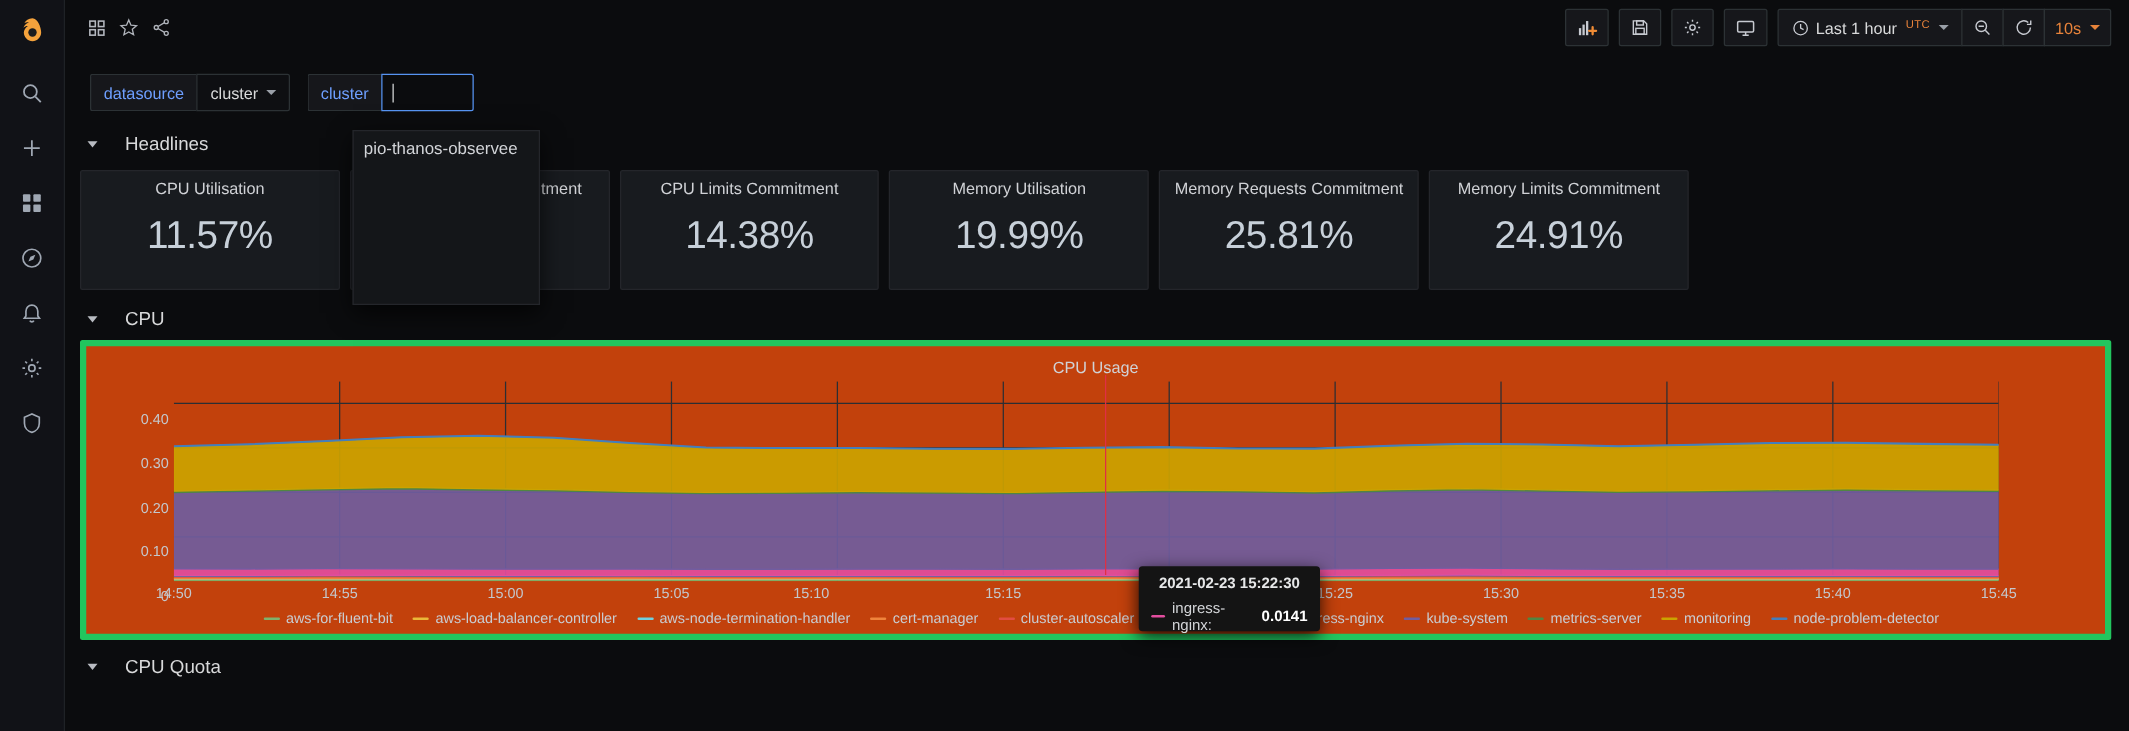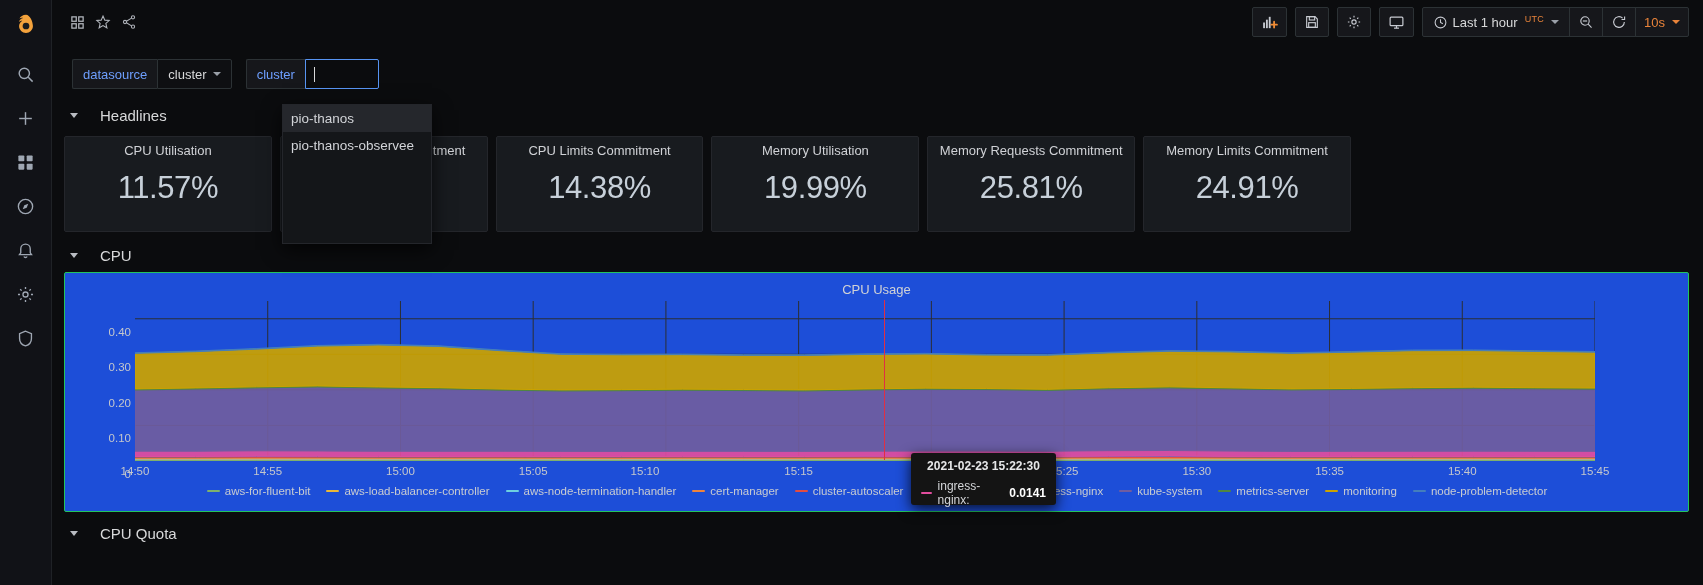--- a/index.html
+++ b/index.html
@@ -118,21 +118,21 @@
     display: flex; flex-direction: column; align-items: center; padding-top: 6px;
   }
   .stat-title { font-size: 13px; color: #d0d2d6; }
   .stat-value {
     margin-top: 12px; font-size: 31px; color: #c7d0d9; letter-spacing: -.4px;
   }
 
   
   #graphpanel {
     position: absolute; left: 64px; top: 272px; width: 1625px; height: 240px;
-    background: #1d4ed8; border: 1px solid #22c55e; border-radius: 2px;
+    background: #c2410c; border: 5px solid #22c55e; border-radius: 2px;
   }
   #graphtitle {
     text-align: center; font-size: 13px; color: #d0d2d6; padding-top: 9px;
   }
   #yaxis { position: absolute; left: 20px; top: 28px; width: 46px; height: 160px; }
   #yaxis .yl {
     position: absolute; right: 0; font-size: 11.5px; color: #c4c7cc;
     transform: translateY(-50%);
     margin-top: 13px;
   }
@@ -329,23 +329,20 @@
     <div class="varseg">
       <div class="varlabel">cluster</div>
       <div class="varinput">
         <span></span>
         <span id="cursor"></span>
       </div>
     </div>
   </div>
 
   <div id="dropdown">
-    <div class="ddopt sel">
-      <span>pio-thanos</span>
-    </div>
     <div class="ddopt">
       <span>pio-thanos-observee</span>
     </div>
   </div>
 
   <div class="section-hdr" style="top:107px;">
     <span class="chev"></span>
     <span>Headlines</span>
   </div>
 

